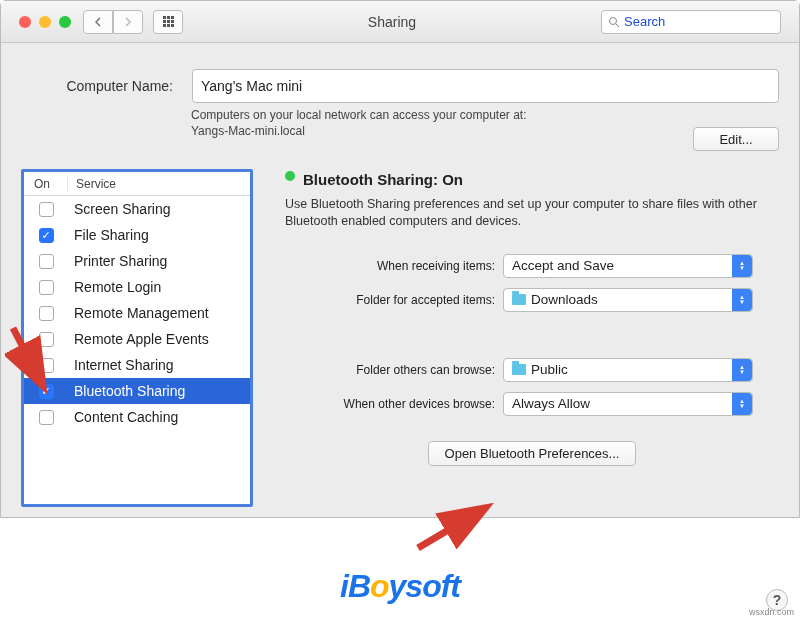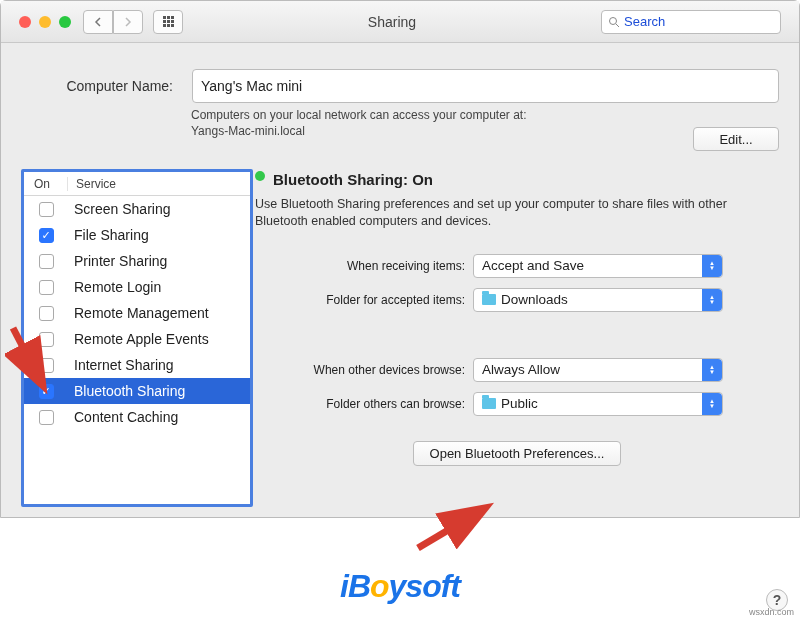--- a/index.html
+++ b/index.html
@@ -55,21 +55,21 @@
     flex:1;height:26px;border:1px solid #bcbcbc;border-radius:4px;background:#fff;
     padding:16px 8px;display:flex;align-items:center;font-size:14px;color:#222;
   }
   .subrow{display:flex;margin:4px 12px 18px 12px;align-items:flex-start;gap:12px;}
   .subrow .spacer{width:158px;}
   .subtext{flex:1;font-size:12px;color:#444;line-height:1.35;}
   .editbtn{
     width:86px;height:24px;border:1px solid #bcbcbc;background:linear-gradient(#fefefe,#f1f1f1);
     border-radius:4px;font-size:13px;color:#222;margin-top:20px;
   }
-  .cols{display:flex;gap:2px;padding:0 12px;}
+  .cols{display:flex;gap:32px;padding:0 12px;}
   .listbox{
     width:232px;height:338px;border:3px solid #4a7fe0;border-radius:2px;background:#fff;
     display:flex;flex-direction:column;
   }
   .listhead{
     display:flex;border-bottom:1px solid #d6d6d6;background:#fff;height:24px;align-items:center;
     font-size:12px;color:#444;
   }
   .listhead .col-on{width:44px;padding-left:10px;border-right:1px solid #e3e3e3;}
   .listhead .col-svc{flex:1;padding-left:8px;}
@@ -262,31 +262,31 @@
           <div class="dropdown">
             <span class="folder-ic"></span>
             <span>Downloads</span>
             <div class="arrow">▲<br>▼</div>
           </div>
         </div>
 
         <div class="gap-block"></div>
 
         <div class="form-row">
-          <div class="form-label">When other devices browse:</div>
-          <div class="dropdown">
-            <span>Always Allow</span>
-            <div class="arrow">▲<br>▼</div>
-          </div>
-        </div>
-        <div class="form-row">
           <div class="form-label">Folder others can browse:</div>
           <div class="dropdown">
             <span class="folder-ic"></span>
             <span>Public</span>
+            <div class="arrow">▲<br>▼</div>
+          </div>
+        </div>
+        <div class="form-row">
+          <div class="form-label">When other devices browse:</div>
+          <div class="dropdown">
+            <span>Always Allow</span>
             <div class="arrow">▲<br>▼</div>
           </div>
         </div>
 
         <div class="open-btn-row">
           <button class="open-btn">Open Bluetooth Preferences...</button>
         </div>
       </div>
     </div>
   </div>

